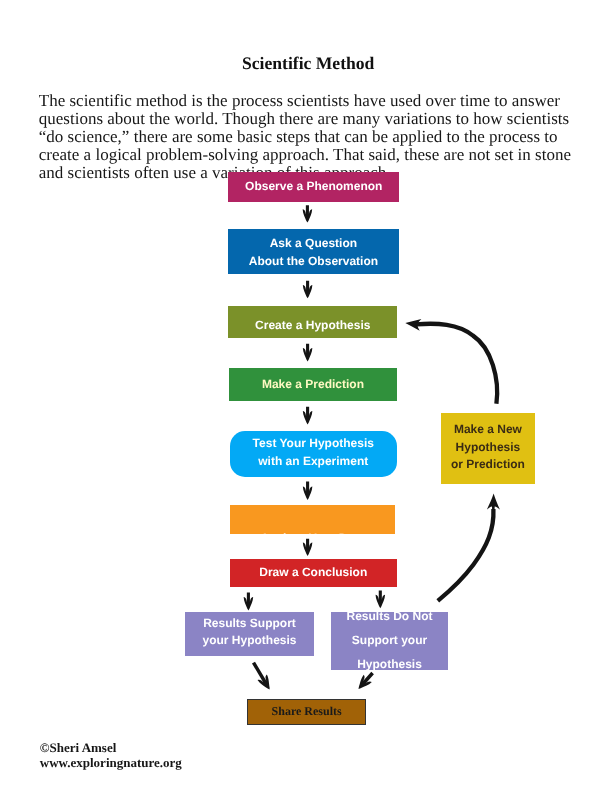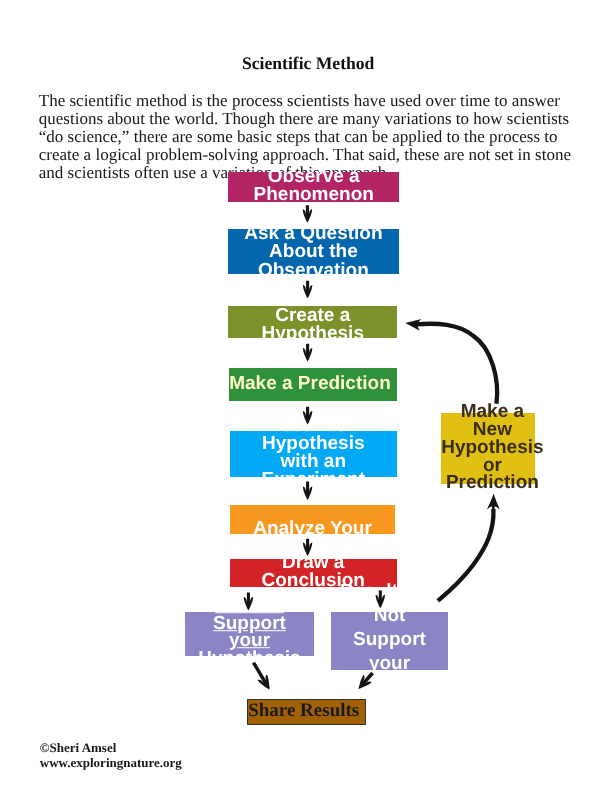--- a/index.html
+++ b/index.html
@@ -5,22 +5,22 @@
   html,body{margin:0;padding:0;}
   body{width:612px;height:792px;background:#ffffff;position:relative;overflow:hidden;
        font-family:"Liberation Sans",sans-serif;
        -webkit-font-smoothing:antialiased;text-rendering:geometricPrecision;}
   .page{position:absolute;left:0;top:16px;width:612px;height:792px;}
   #title{position:absolute;left:2.2px;top:37.4px;width:612px;text-align:center;
          font-family:"Liberation Serif",serif;font-weight:bold;font-size:17.6px;color:#111111;}
   #intro{position:absolute;left:38.8px;top:58.2px;width:540px;
          font-family:"Liberation Serif",serif;font-size:17px;line-height:18.05px;color:#171717;margin-top:18px;}
   .box{position:absolute;box-sizing:border-box;display:flex;align-items:center;
-       justify-content:flex-start;text-align:center;font-weight:bold;color:#ffffff;
-       font-size:19px;line-height:18.1px;white-space:pre-line;}
+       justify-content:center;text-align:center;font-weight:bold;color:#ffffff;
+       font-size:12px;line-height:18.1px;white-space:pre-line;}
   .box > span{display:block;transform:translateY(-1.2px);}
   svg#arrows{position:absolute;left:0;top:0;width:612px;height:792px;pointer-events:none;}
   #credit{position:absolute;left:39.8px;top:723.5px;font-family:"Liberation Serif",serif;
           font-weight:bold;font-size:13px;line-height:15.2px;color:#171717;}
 </style>
 </head>
 <body>
 
 <div class="page">
 
@@ -37,35 +37,35 @@
   </div>
 
   <div class="box" style="left: 228.1px; top: 290px; width: 169.3px; height: 31.5px; background: rgb(123, 145, 41); color: rgb(255, 255, 255); line-height: 18.1px;">
     <span style="transform: translateY(-1.2px); margin-top: 8px;">Create a Hypothesis</span>
   </div>
 
   <div class="box" style="left: 229.2px; top: 352.2px; width: 167.6px; height: 33.3px; background: rgb(48, 145, 60); color: #fef9c3; line-height: 18.1px;">
     <span style="transform: translateY(-1.2px);">Make a Prediction</span>
   </div>
 
-  <div class="box" style="left: 229.7px; top: 414.8px; width: 167.2px; height: 45.9px; background: rgb(3, 169, 245); color: rgb(255, 255, 255); line-height: 17.8px;">
+  <div class="box" style="left: 229.7px; top: 414.8px; width: 167.2px; height: 45.9px; background: rgb(3, 169, 245); color: rgb(255, 255, 255); line-height: 17.8px; border-radius: 15px;">
     <span style="transform: translateY(-0.6px);">Test Your Hypothesis
 with an Experiment</span>
   </div>
 
   <div class="box" style="left: 230.2px; top: 489.2px; width: 164.7px; height: 28.5px; background: rgb(249, 152, 31); color: rgb(255, 255, 255); line-height: 18.1px;">
     <span style="transform: translateY(-1.2px); margin-top: 40px;">Analyze Your Data</span>
   </div>
 
   <div class="box" style="left: 229.7px; top: 543.3px; width: 167.1px; height: 28.2px; background: rgb(210, 36, 38); color: rgb(255, 255, 255); line-height: 18.1px;">
     <span style="transform: translateY(-1.2px);">Draw a Conclusion</span>
   </div>
 
   <div class="box" style="left: 185.2px; top: 596.4px; width: 128.6px; height: 43.6px; background: rgb(139, 132, 197); color: rgb(255, 255, 255); line-height: 17.5px;">
-    <span style="transform: translateY(-1.8px); text-decoration: underline;">Results Support
+    <span style="transform: translateY(-1.8px);">Results Support
 your Hypothesis</span>
   </div>
 
   <div class="box" style="left: 331px; top: 596.4px; width: 117px; height: 57.5px; background: rgb(139, 132, 197); color: rgb(255, 255, 255); line-height: 24px;">
     <span style="transform: translateY(-1.2px);">Results Do Not
 Support your
 Hypothesis</span>
   </div>
 
   <div class="box" style="left: 441.2px; top: 397.3px; width: 93.5px; height: 70.7px; background: rgb(224, 192, 18); color: rgb(59, 44, 20); line-height: 17.7px;">

